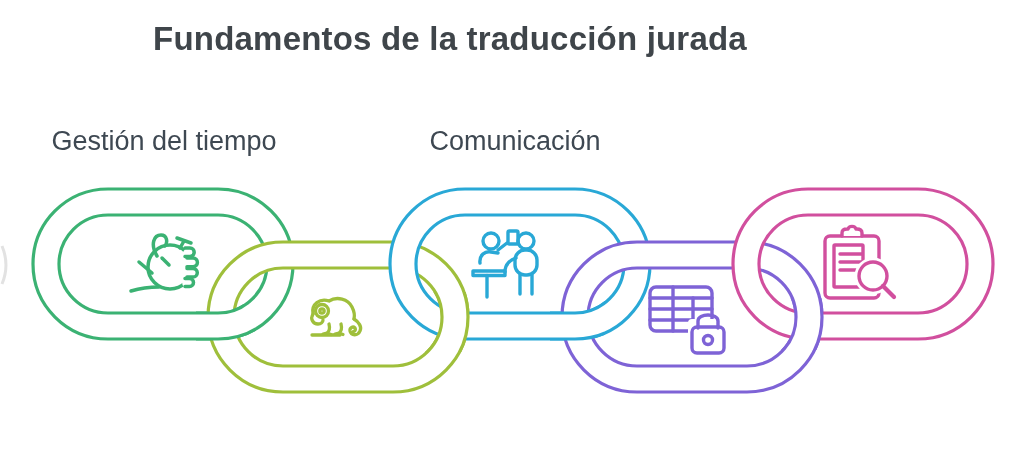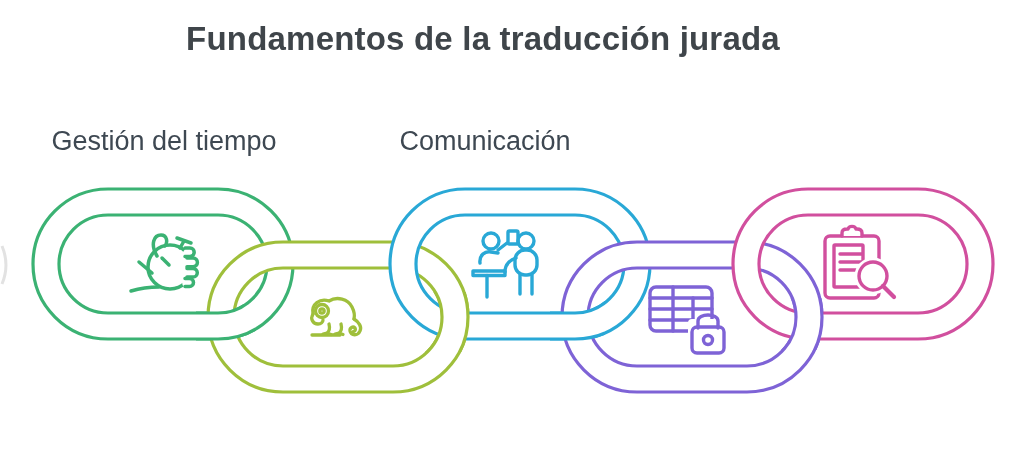--- a/index.html
+++ b/index.html
@@ -1,34 +1,34 @@
 <!DOCTYPE html>
 <html style="--background: #ffffff; --title-text: #3f454a; --label-text: #3e4852; --edge-fragment: #e2e2e2;"><head>
 <meta charset="utf-8">
 <style>
   html,body{margin:0;padding:0;}
   body{background:var(--background,#fff);font-family:"Liberation Sans",sans-serif;}
   .stage{position:relative;width:1024px;height:473px;overflow:hidden;background:var(--background,#fff);}
   .title{position:absolute;top:20px;left:0;width:900px;text-align:center;
-         font-size:33px;font-weight:700;color:var(--title-text,#3f454a);letter-spacing:0.2px;margin-left:33px;}
+         font-size:33px;font-weight:700;color:var(--title-text,#3f454a);letter-spacing:0.2px;}
   .label{position:absolute;transform:translateX(-50%);white-space:nowrap;
          font-size:27px;font-weight:400;color:var(--label-text,#3e4852);}
   .label.top{top:126px;text-align:center;}
   .label.bottom{top:422px;}
   svg.chain{position:absolute;left:0;top:0;}
 </style>
 </head>
 <body>
 
 <div class="stage">
 
   <div class="title">Fundamentos de la traducción jurada</div>
 
   <div class="label top" style="left:164px">Gestión del tiempo</div>
-  <div class="label top" style="left:485px">Comunicación</div>
+  <div class="label top" style="left:515px">Comunicación</div>
 
   <svg class="chain" width="1024" height="473" viewBox="0 0 1024 473">
     <defs>
       <clipPath id="c12">
           <rect x="196" y="304" width="60" height="44"></rect>
         </clipPath>
       <clipPath id="c23">
           <rect x="420" y="292" width="58" height="60"></rect>
         </clipPath>
       <clipPath id="c34">

